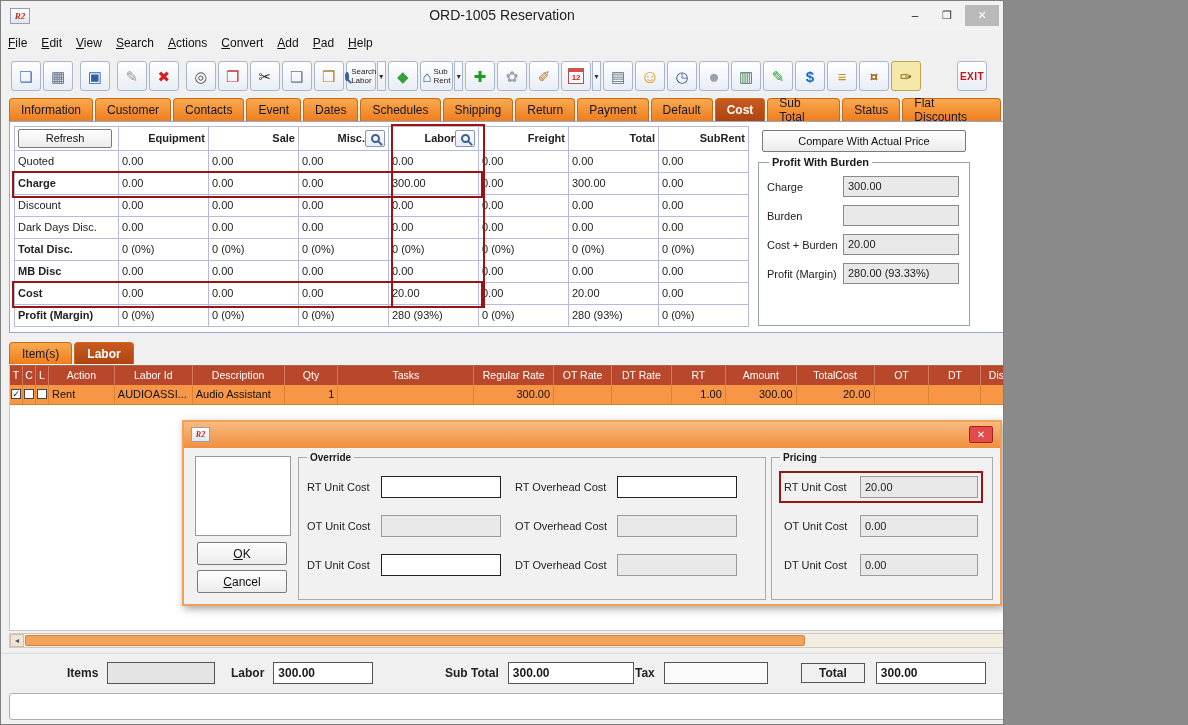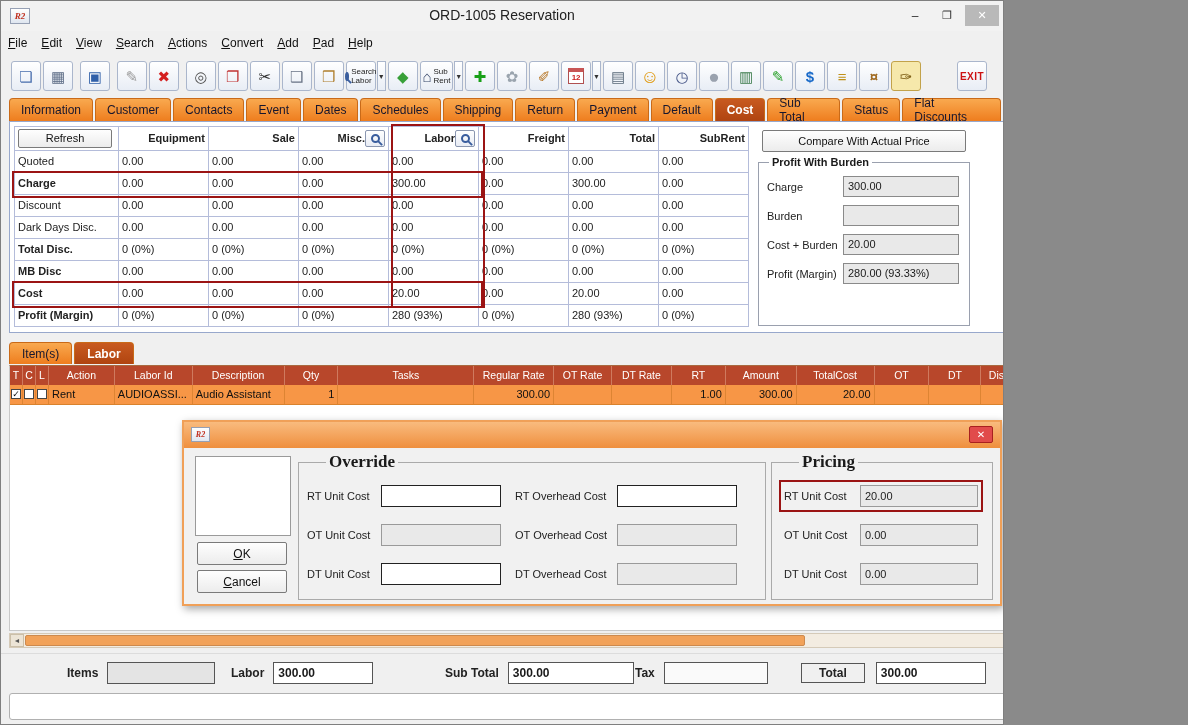--- a/index.html
+++ b/index.html
@@ -109,21 +109,21 @@
 
 .dialog{position:absolute;left:181px;top:419px;width:820px;height:186px;background:#f1f1f1;border:2px solid #f0a058;box-shadow:2px 3px 8px rgba(0,0,0,.35);z-index:20;}
 .dlg-title{position:absolute;left:0;top:0;width:100%;height:26px;background:linear-gradient(#f9bb7e,#ef8f3e);display:flex;align-items:center;}
 .dlg-icon{position:absolute;left:7px;top:5px;width:19px;height:15px;border:1px solid #96a0b4;background:linear-gradient(#fff,#dfe6f0);color:#c03020;font-weight:bold;font-style:italic;font-size:8px;display:flex;align-items:center;justify-content:center;font-family:"Liberation Serif",serif;}
 .dlg-title-text{position:absolute;left:0;right:0;text-align:center;font-size:13px;color:#33220f;}
 .dlg-close{position:absolute;right:7px;top:4px;width:24px;height:17px;background:#e14b4b;border:1px solid #a82020;border-radius:2px;color:#fff;font-size:10px;display:flex;align-items:center;justify-content:center;}
 .dlg-listbox{position:absolute;left:11px;top:34px;width:96px;height:80px;background:#fff;border:1px solid #9a9a9a;}
 .dlg-ok{position:absolute;left:13px;top:120px;width:90px;height:23px;font-size:12px;}
 .dlg-cancel{position:absolute;left:13px;top:148px;width:90px;height:23px;font-size:12px;}
 .grp{position:absolute;top:30px;height:148px;border:1px solid #aaaaaa;padding:13px 8px 0 8px;background:transparent;}
-.grp legend{font-size:17px;font-weight:bold;padding:0 3px;margin-left:19px;font-family:Liberation Serif, serif;}
+.grp legend{font-size:10px;font-weight:bold;padding:0 3px;margin-left:0;}
 .grp-override{left:114px;width:468px;}
 .grp-pricing{left:587px;width:219px;}
 .orow{display:flex;align-items:center;margin-bottom:17px;}
 .olbl1{width:74px;font-size:11px;color:#222;}
 .olbl2{width:102px;font-size:11px;color:#222;margin-left:14px;}
 .prow{display:flex;align-items:center;margin:0 6px 17px 4px;width:max-content;}
 .prow.hl{outline:2px solid #9b1414;outline-offset:3px;}
 .plbl{width:76px;font-size:11px;color:#222;}
 .dinp{width:120px;height:22px;border:1px solid #9a9a9a;background:#e9e9e9;font-size:11px;line-height:20px;padding:0 4px;white-space:nowrap;overflow:hidden;color:#222;}
 .dinp.on{background:#fff;border:1px solid #222;}

